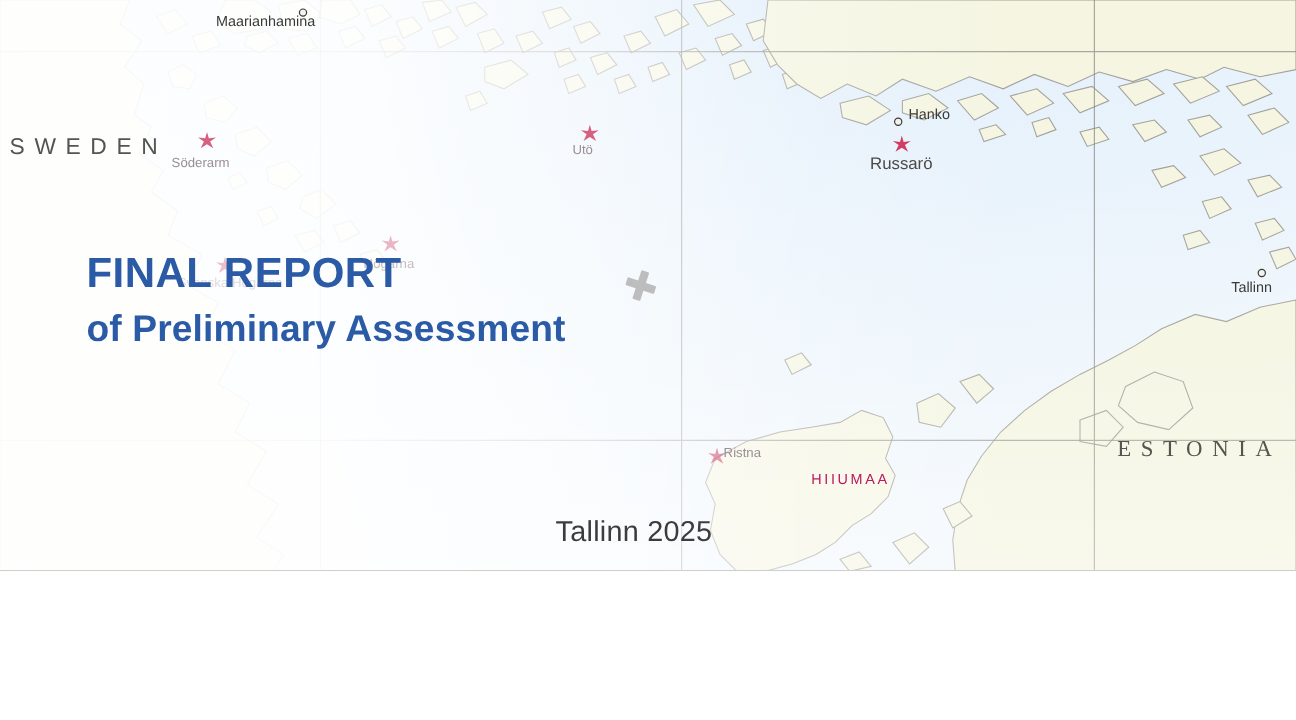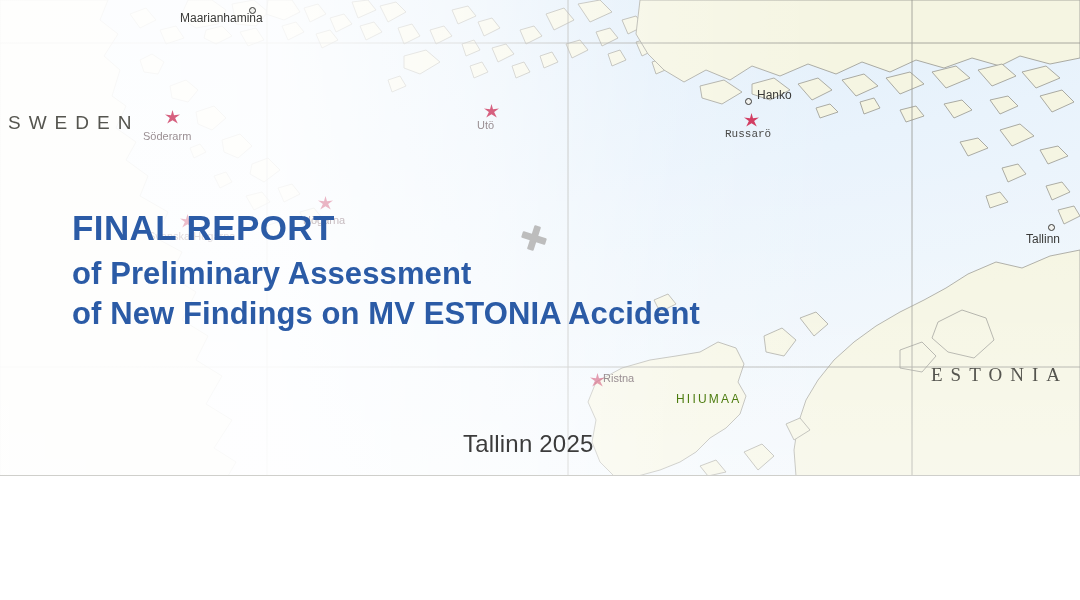--- a/index.html
+++ b/index.html
@@ -28,21 +28,21 @@
       linear-gradient(to bottom, rgba(255,255,255,0) 30%, rgba(255,255,255,.10) 60%, rgba(255,255,255,.35) 100%);
     pointer-events:none;
   }
 
   
   .mlabel{position:absolute;white-space:nowrap;pointer-events:none;}
   .country{
     font-size:19px;letter-spacing:8px;color:#55554f;font-weight:400;
   }
   .region{
-    font-size:12px;letter-spacing:2.2px;color:#4d7c0f;
+    font-size:12px;letter-spacing:2.2px;color:#be185d;
   }
   .city{
     font-size:12px;color:#3a3a38;
   }
   .isle{
     font-size:11px;color:#9a8f93;
   }
   .isle-faint{
     font-size:11px;color:#c8bdc1;
   }
@@ -227,21 +227,21 @@
     <div class="mlabel isle" style="left:143px;top:130px;">Söderarm</div>
 
     <svg class="star" style="left:484px;top:104px;" viewBox="0 0 20 20">
       <path d="M10 0 L12 7 L20 6 L13.5 10.5 L17 18 L10 13.5 L3 18 L6.5 10.5 L0 6 L8 7 Z" fill="#d6607f"></path>
     </svg>
     <div class="mlabel isle" style="left:477px;top:119px;">Utö</div>
 
     <svg class="star" style="left:744px;top:113px;" viewBox="0 0 20 20">
       <path d="M10 0 L12 7 L20 6 L13.5 10.5 L17 18 L10 13.5 L3 18 L6.5 10.5 L0 6 L8 7 Z" fill="#d23d62"></path>
     </svg>
-    <div class="mlabel city" style="left:725px;top:128px;font-size:11px;color:#4a4a48;font-family:Liberation Mono, monospace;">Russarö</div>
+    <div class="mlabel city" style="left:725px;top:128px;font-size:14px;color:#4a4a48;">Russarö</div>
 
     <svg class="star" style="left:318px;top:196px;opacity:.45;" viewBox="0 0 20 20">
       <path d="M10 0 L12 7 L20 6 L13.5 10.5 L17 18 L10 13.5 L3 18 L6.5 10.5 L0 6 L8 7 Z" fill="#d6607f"></path>
     </svg>
     <div class="mlabel isle-faint" style="left:303px;top:214px;">Högarna</div>
 
     <svg class="star" style="left:180px;top:214px;opacity:.40;" viewBox="0 0 20 20">
       <path d="M10 0 L12 7 L20 6 L13.5 10.5 L17 18 L10 13.5 L3 18 L6.5 10.5 L0 6 L8 7 Z" fill="#d6607f"></path>
     </svg>
     <div class="mlabel isle-faint" style="left:148px;top:230px;opacity:.55;">Svenska Högarna</div>
@@ -254,21 +254,20 @@
     <svg id="wreck-marker" style="left:521px;top:225px;" viewBox="0 0 26 26">
       <g fill="#bdbdbd" transform="rotate(18 13 13)">
         <rect x="9.6" y="0.5" width="6.8" height="25" rx="1"></rect>
         <rect x="0.5" y="9.6" width="25" height="6.8" rx="1"></rect>
       </g>
     </svg>
 
     <div id="title-block">
       <div id="title-main">FINAL REPORT</div>
       <div class="subtitle-line">of Preliminary Assessment</div>
-      <div class="subtitle-line">of New Findings on MV ESTONIA Accident</div>
     </div>
 
     <div id="place-year">Tallinn 2025</div>
   </div>
 
   <div id="logo-bar">
 
     
     
 

